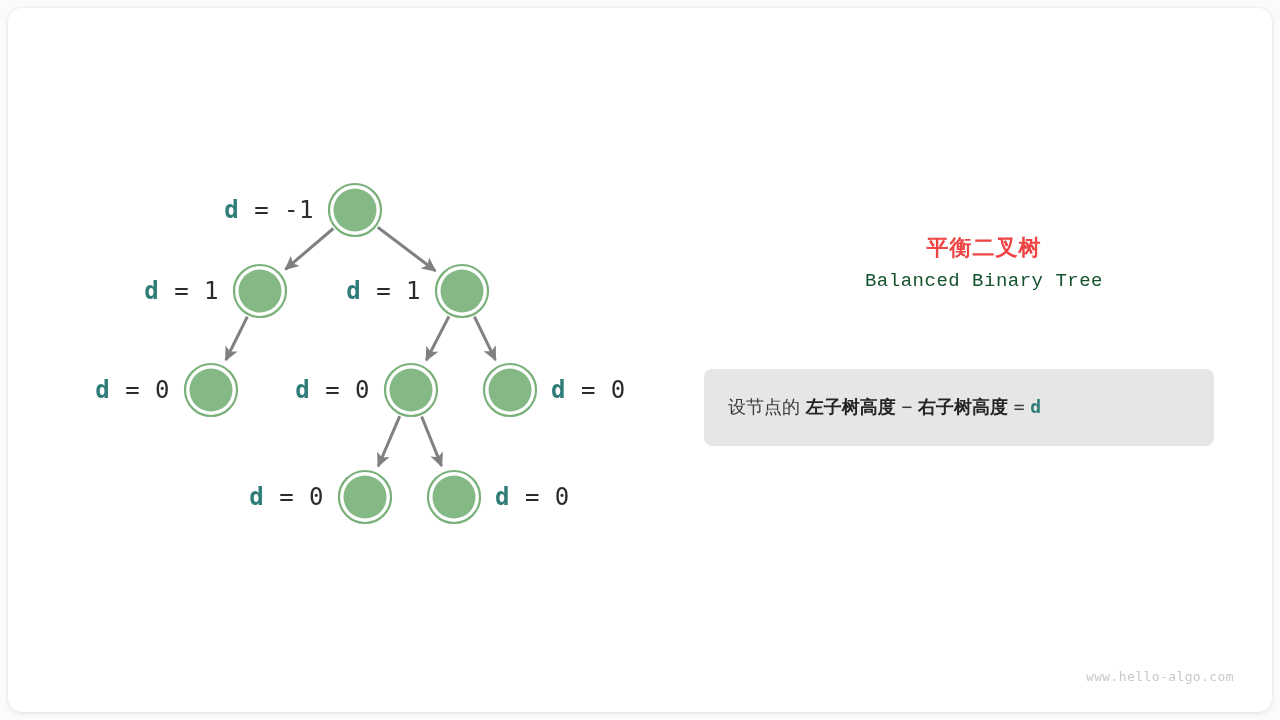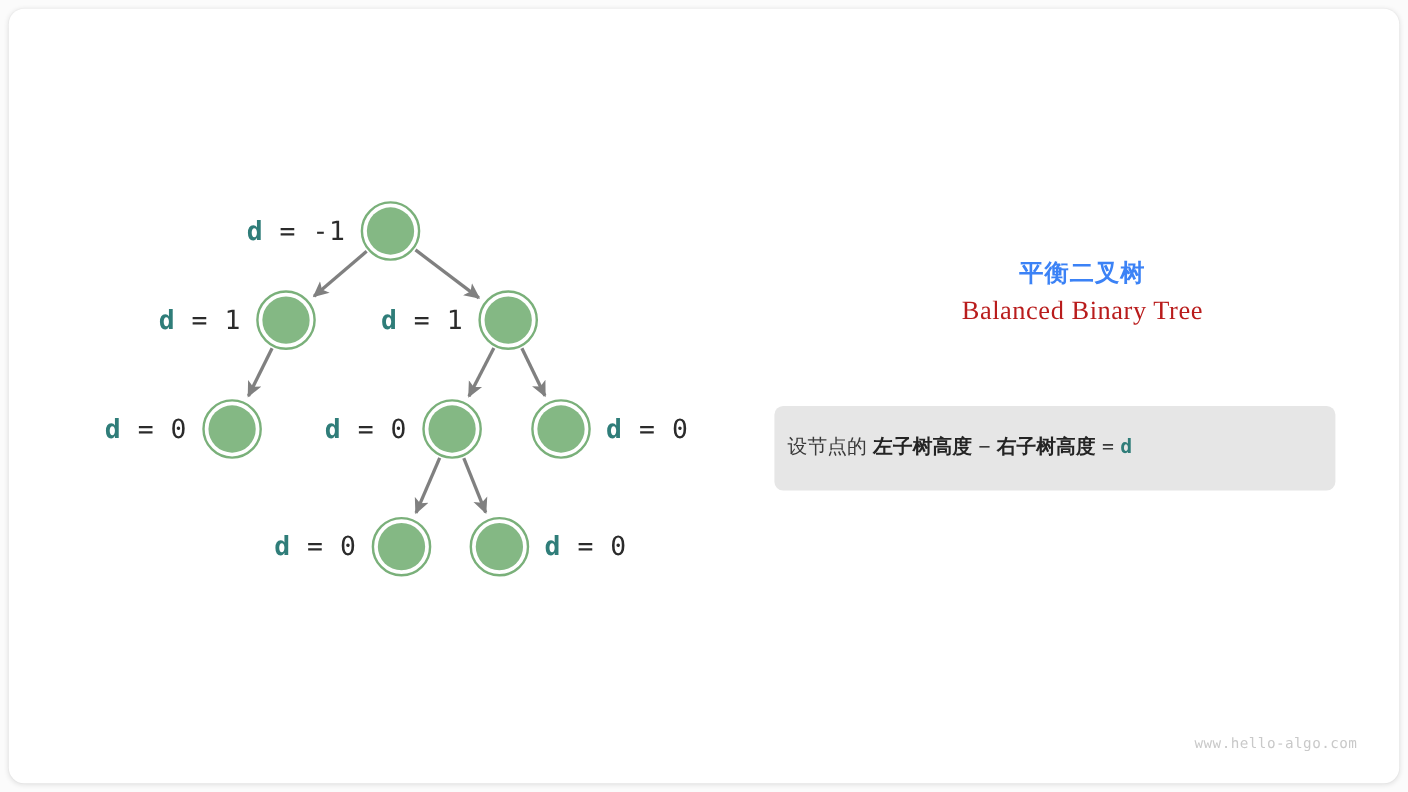--- a/index.html
+++ b/index.html
@@ -49,38 +49,38 @@
     left: 688px; top: 0;
     width: 576px; height: 704px;
   }
   #title-zh {
     position: absolute;
     left: 0; top: 225px;
     width: 100%;
     text-align: center;
     font-size: 22px;
     font-weight: bold;
-    color: #3b82f6;
+    color: #ef4444;
     letter-spacing: 1px;
   }
   #title-en {
     position: absolute;
     left: 0; top: 262px;
     width: 100%;
     text-align: center;
-    font-family: Liberation Serif, serif;
-    font-size: 24px;
-    color: #b91c1c;
+    font-family: Liberation Mono, monospace;
+    font-size: 19px;
+    color: #14532d;
     letter-spacing: 0.5px;
   }
   #definition-box {
     position: absolute;
     left: 8px; top: 361px;
     width: 510px;
-    padding: 22px 24px 24px 12px;
+    padding: 22px 24px 24px 24px;
     background: #e6e6e6;
     border-radius: 8px;
   }
   .def-line {
     font-size: 18px;
     color: #3a3a3a;
     line-height: 31px;
     white-space: nowrap;
   }
   .def-line .strong { font-weight: bold; color: #242424; }

